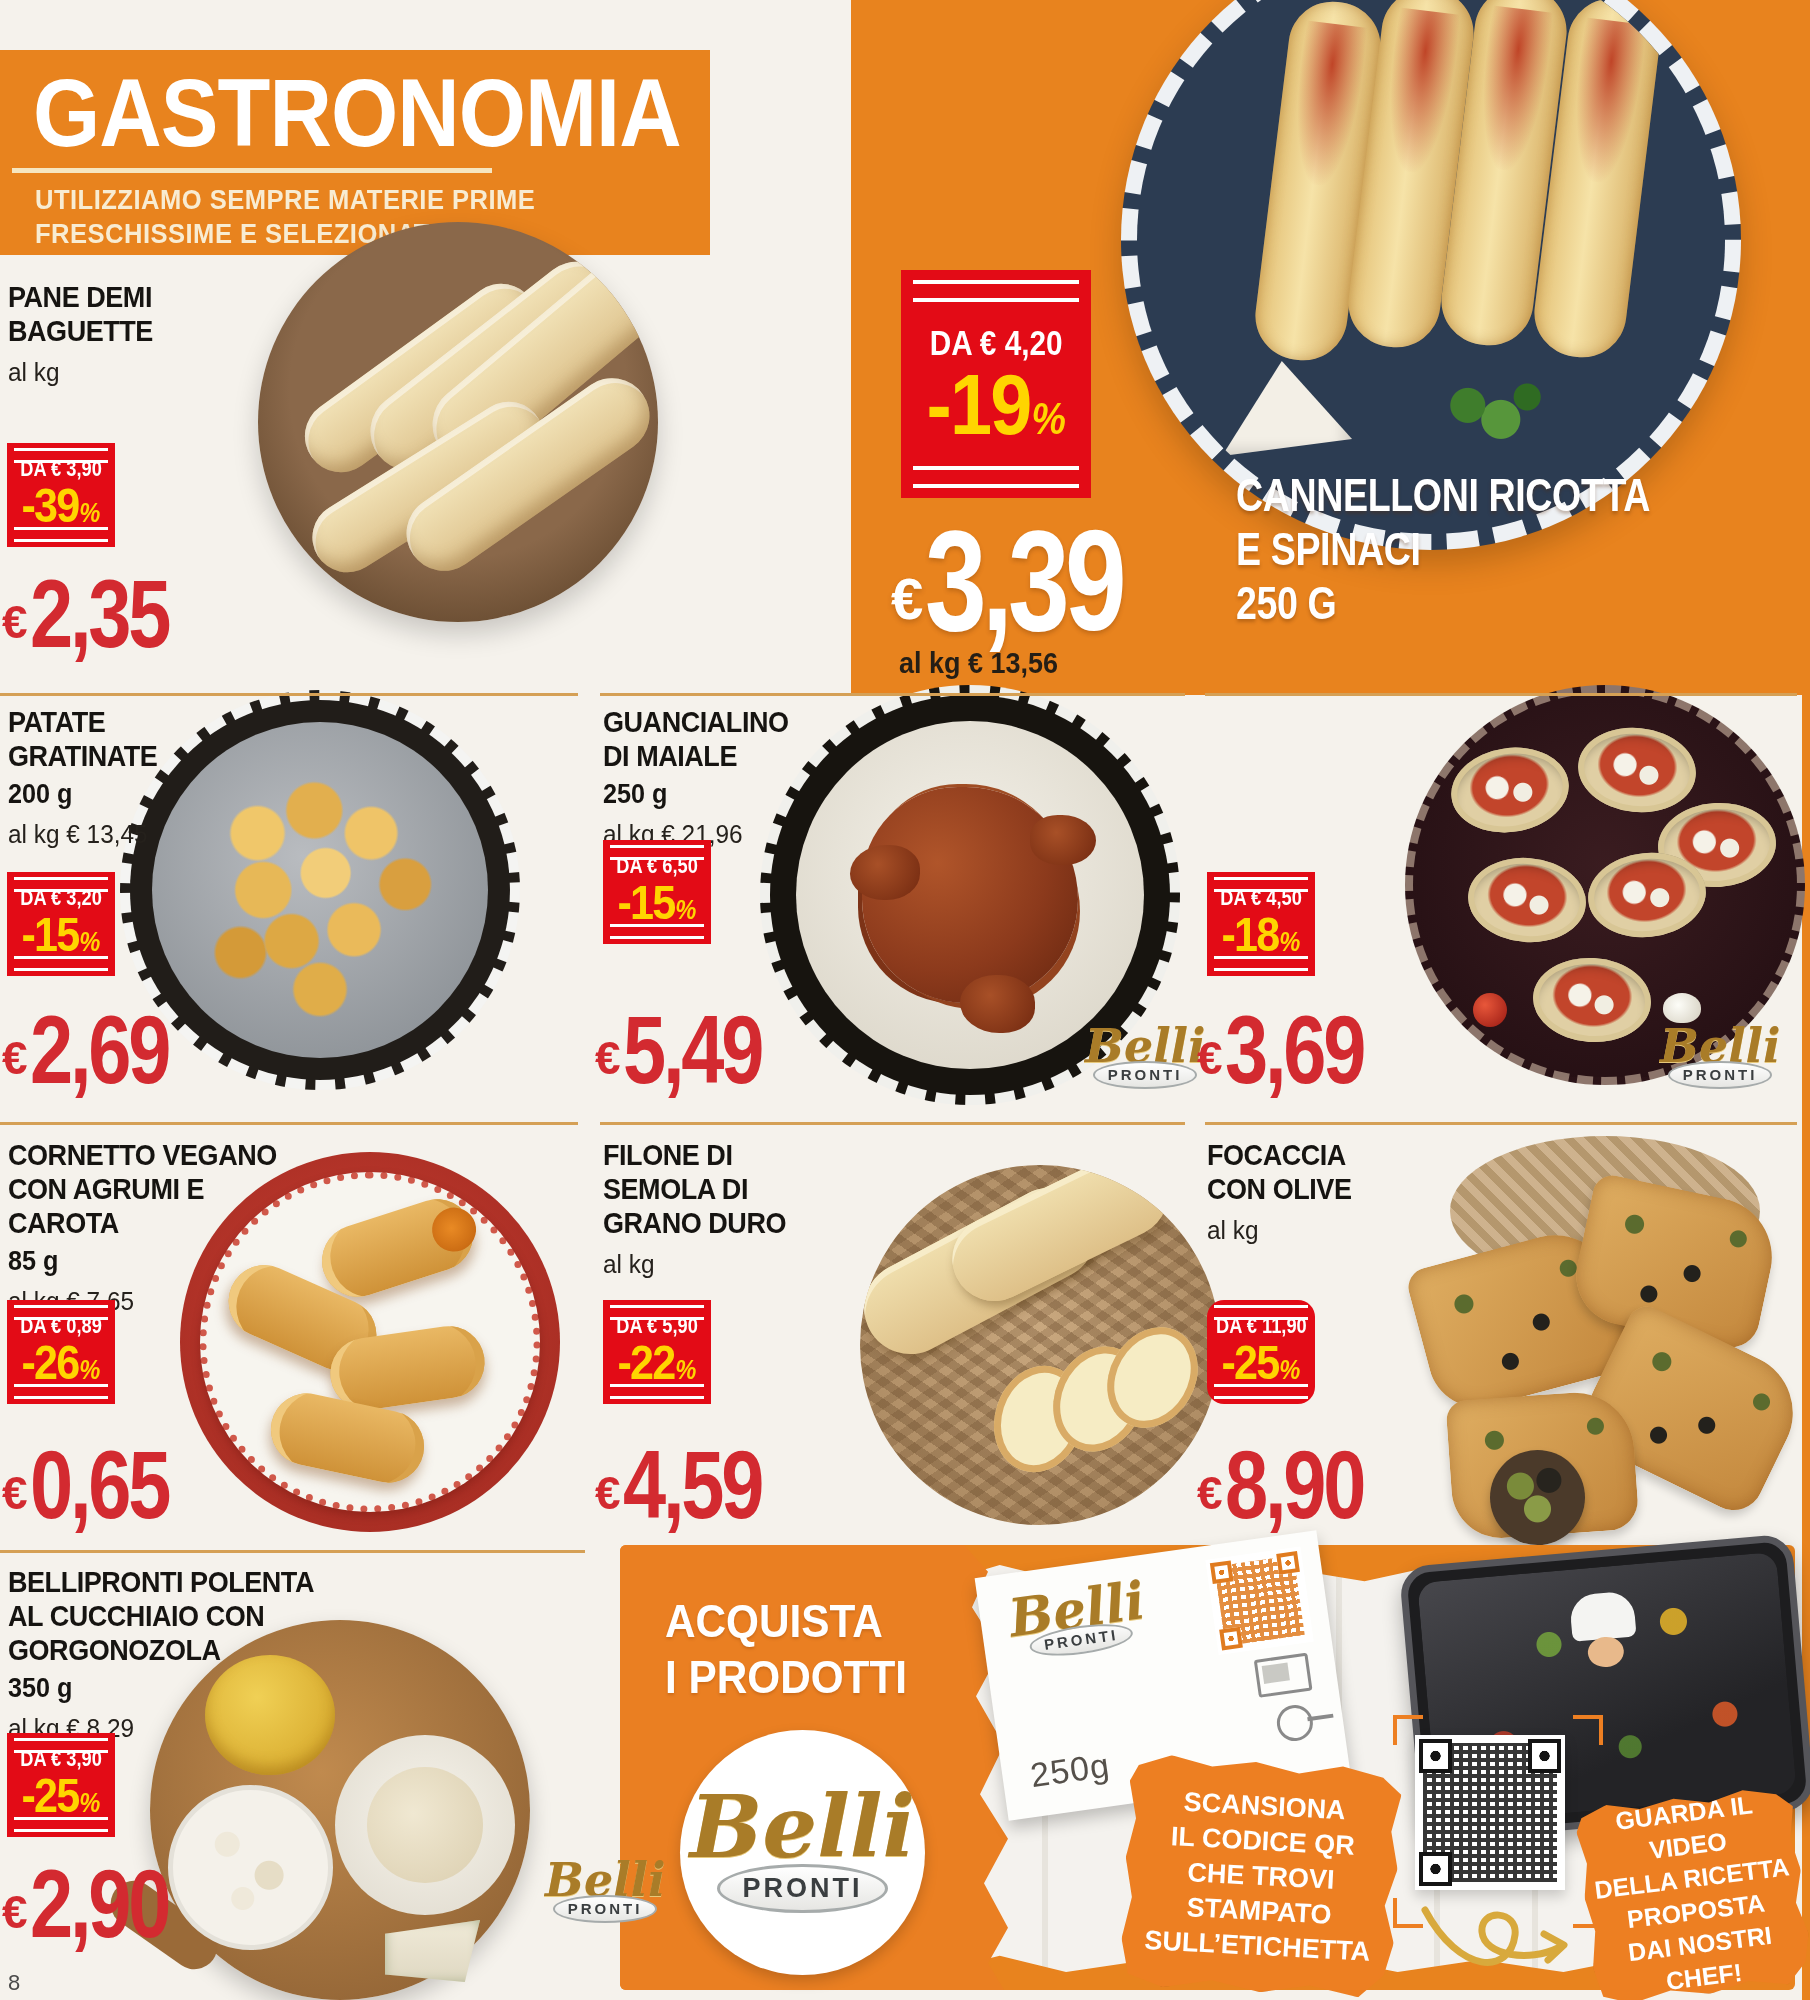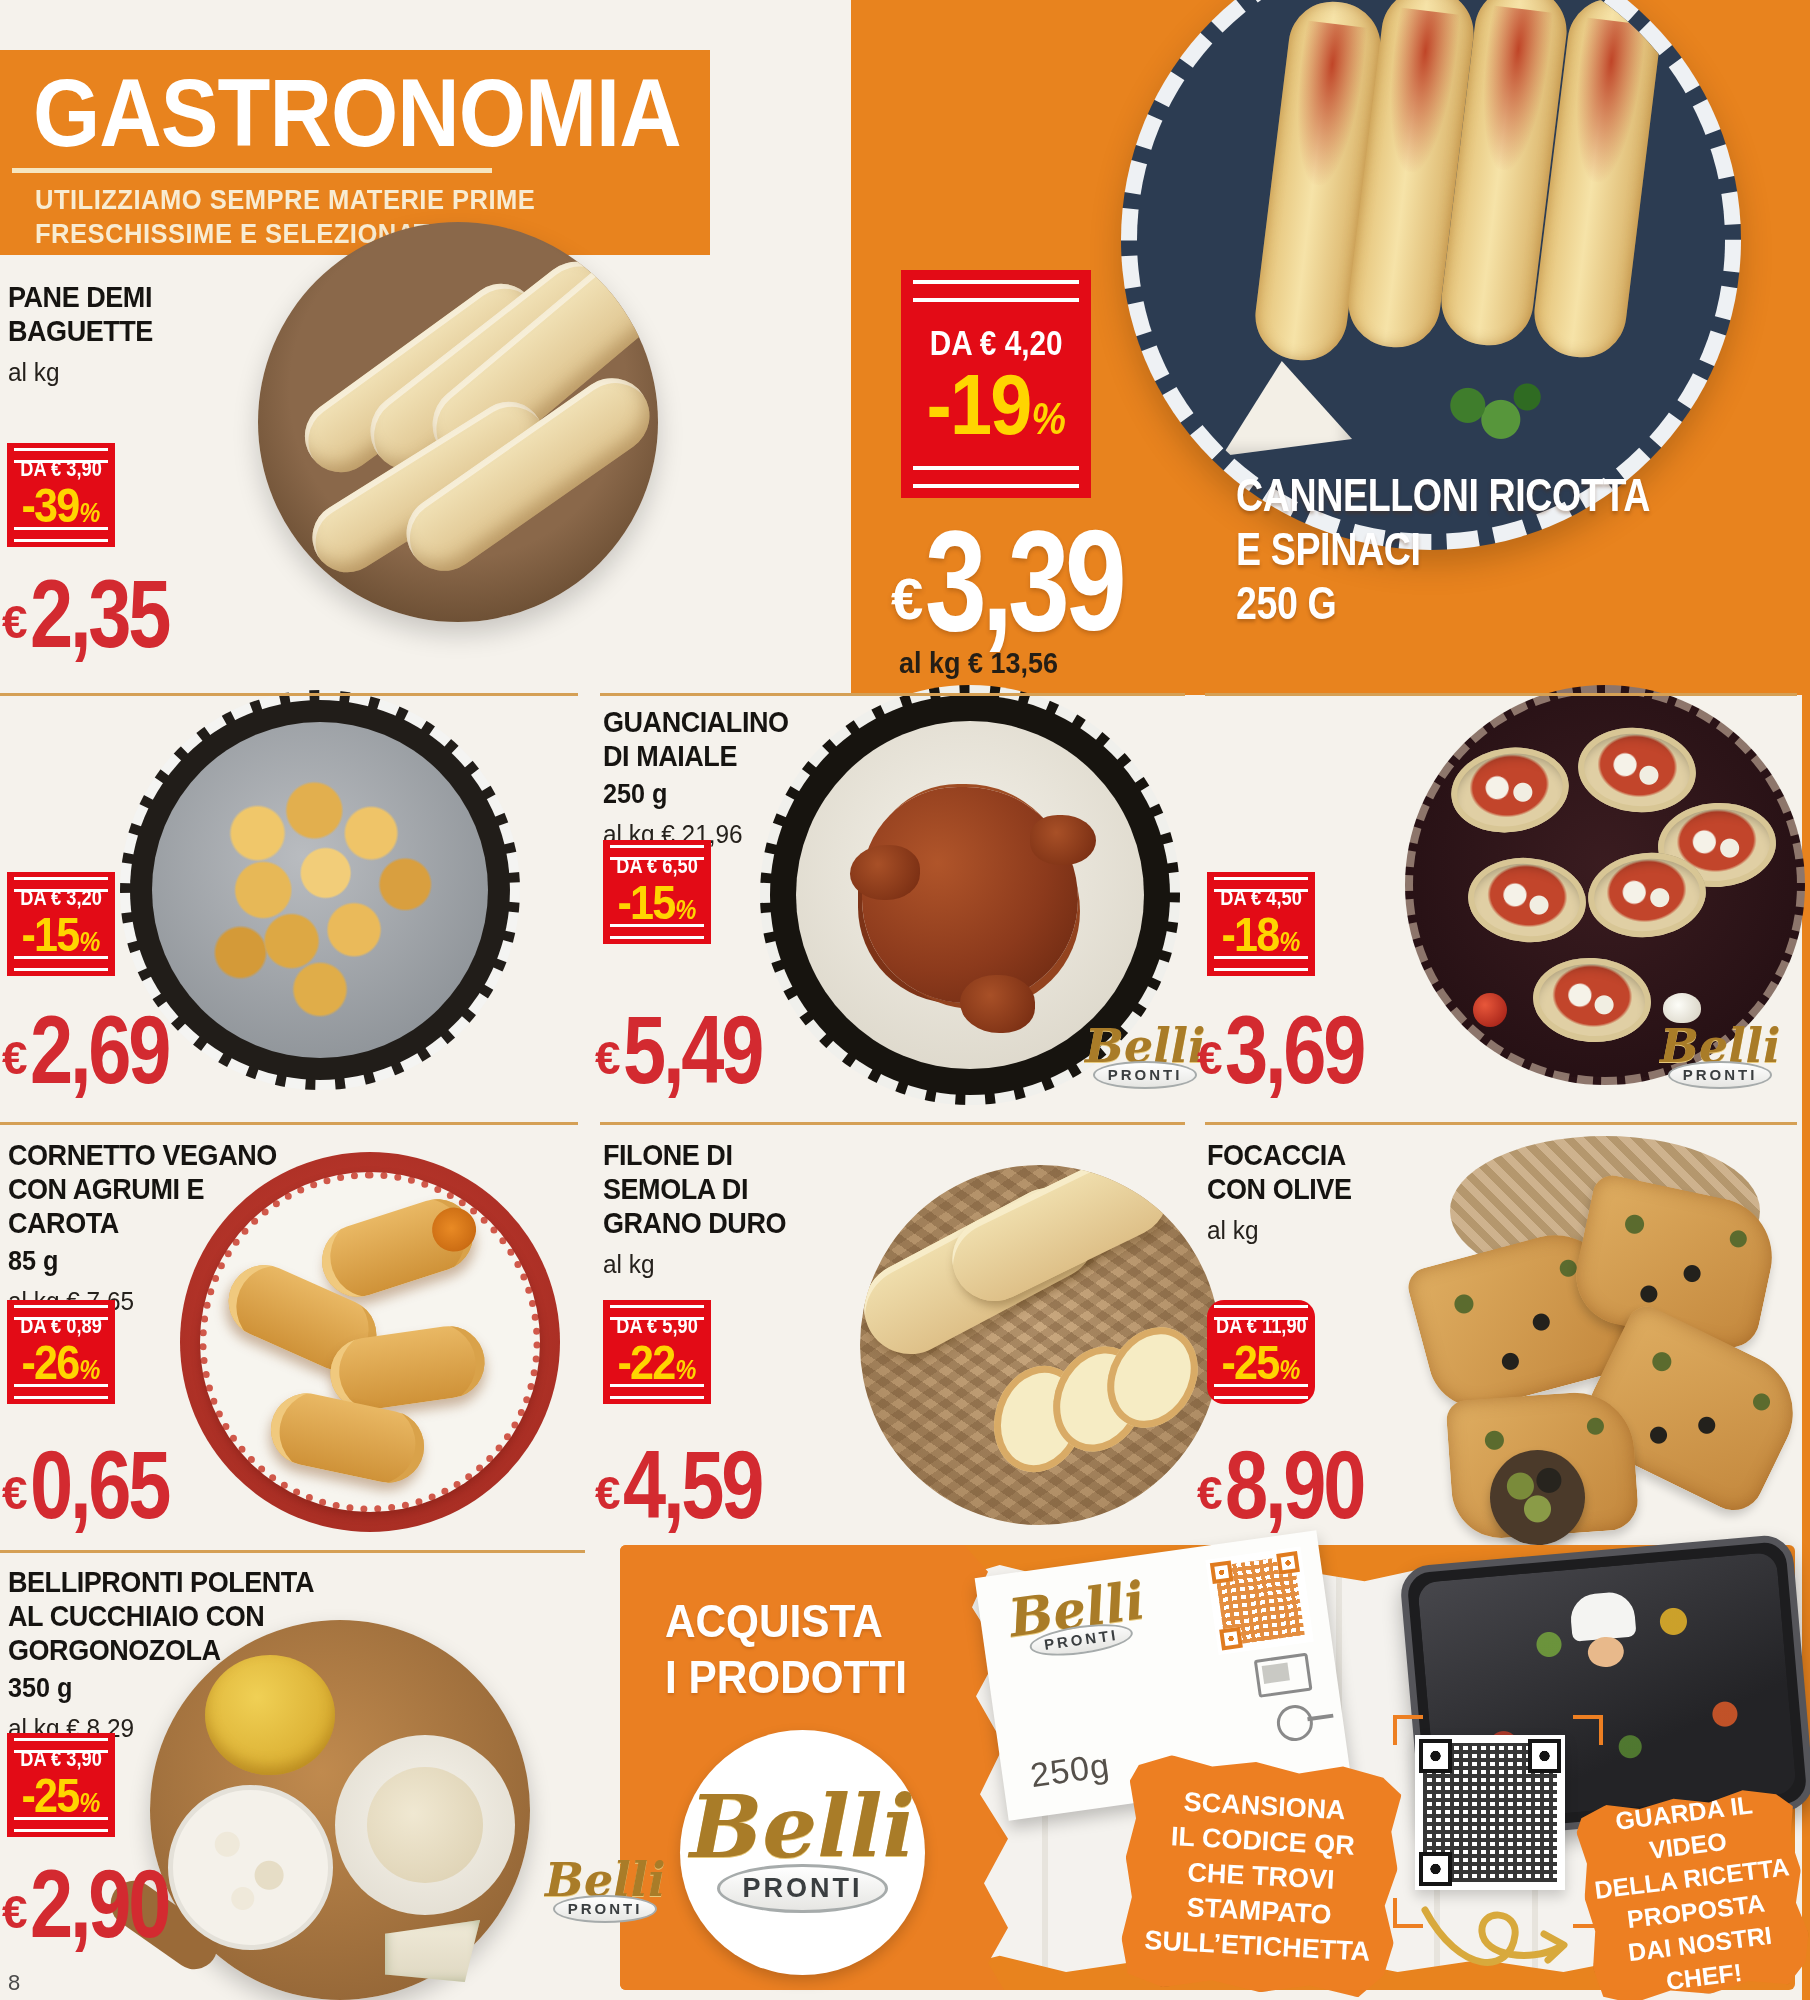--- a/index.html
+++ b/index.html
@@ -320,20 +320,26 @@
     <span class="bdisc">
         <b>-39</b>
         <i class="pct">%</i>
       </span>
   </div>
   <div class="price" style="left:2px;top:572px;">
     <span class="eur">€</span>
       <span class="val">2,35</span>
   </div>
 
+  <div class="pinfo" style="left:8px;top:705px;">
+    <div class="pname">PATATE
+GRATINATE</div>
+    <div class="pweight">200 g</div>
+    <div class="punit">al kg € 13,45</div>
+  </div>
   <div class="photo ph-potato" style="left:120px;top:690px;width:400px;height:400px;">
     <span class="pot-plate"></span>
       <span class="spuds"></span>
   </div>
   <div class="badge" style="left:7px;top:872px;">
     <span class="bfrom">DA € 3,20</span>
     <span class="bdisc">
         <b>-15</b>
         <i class="pct">%</i>
       </span>

